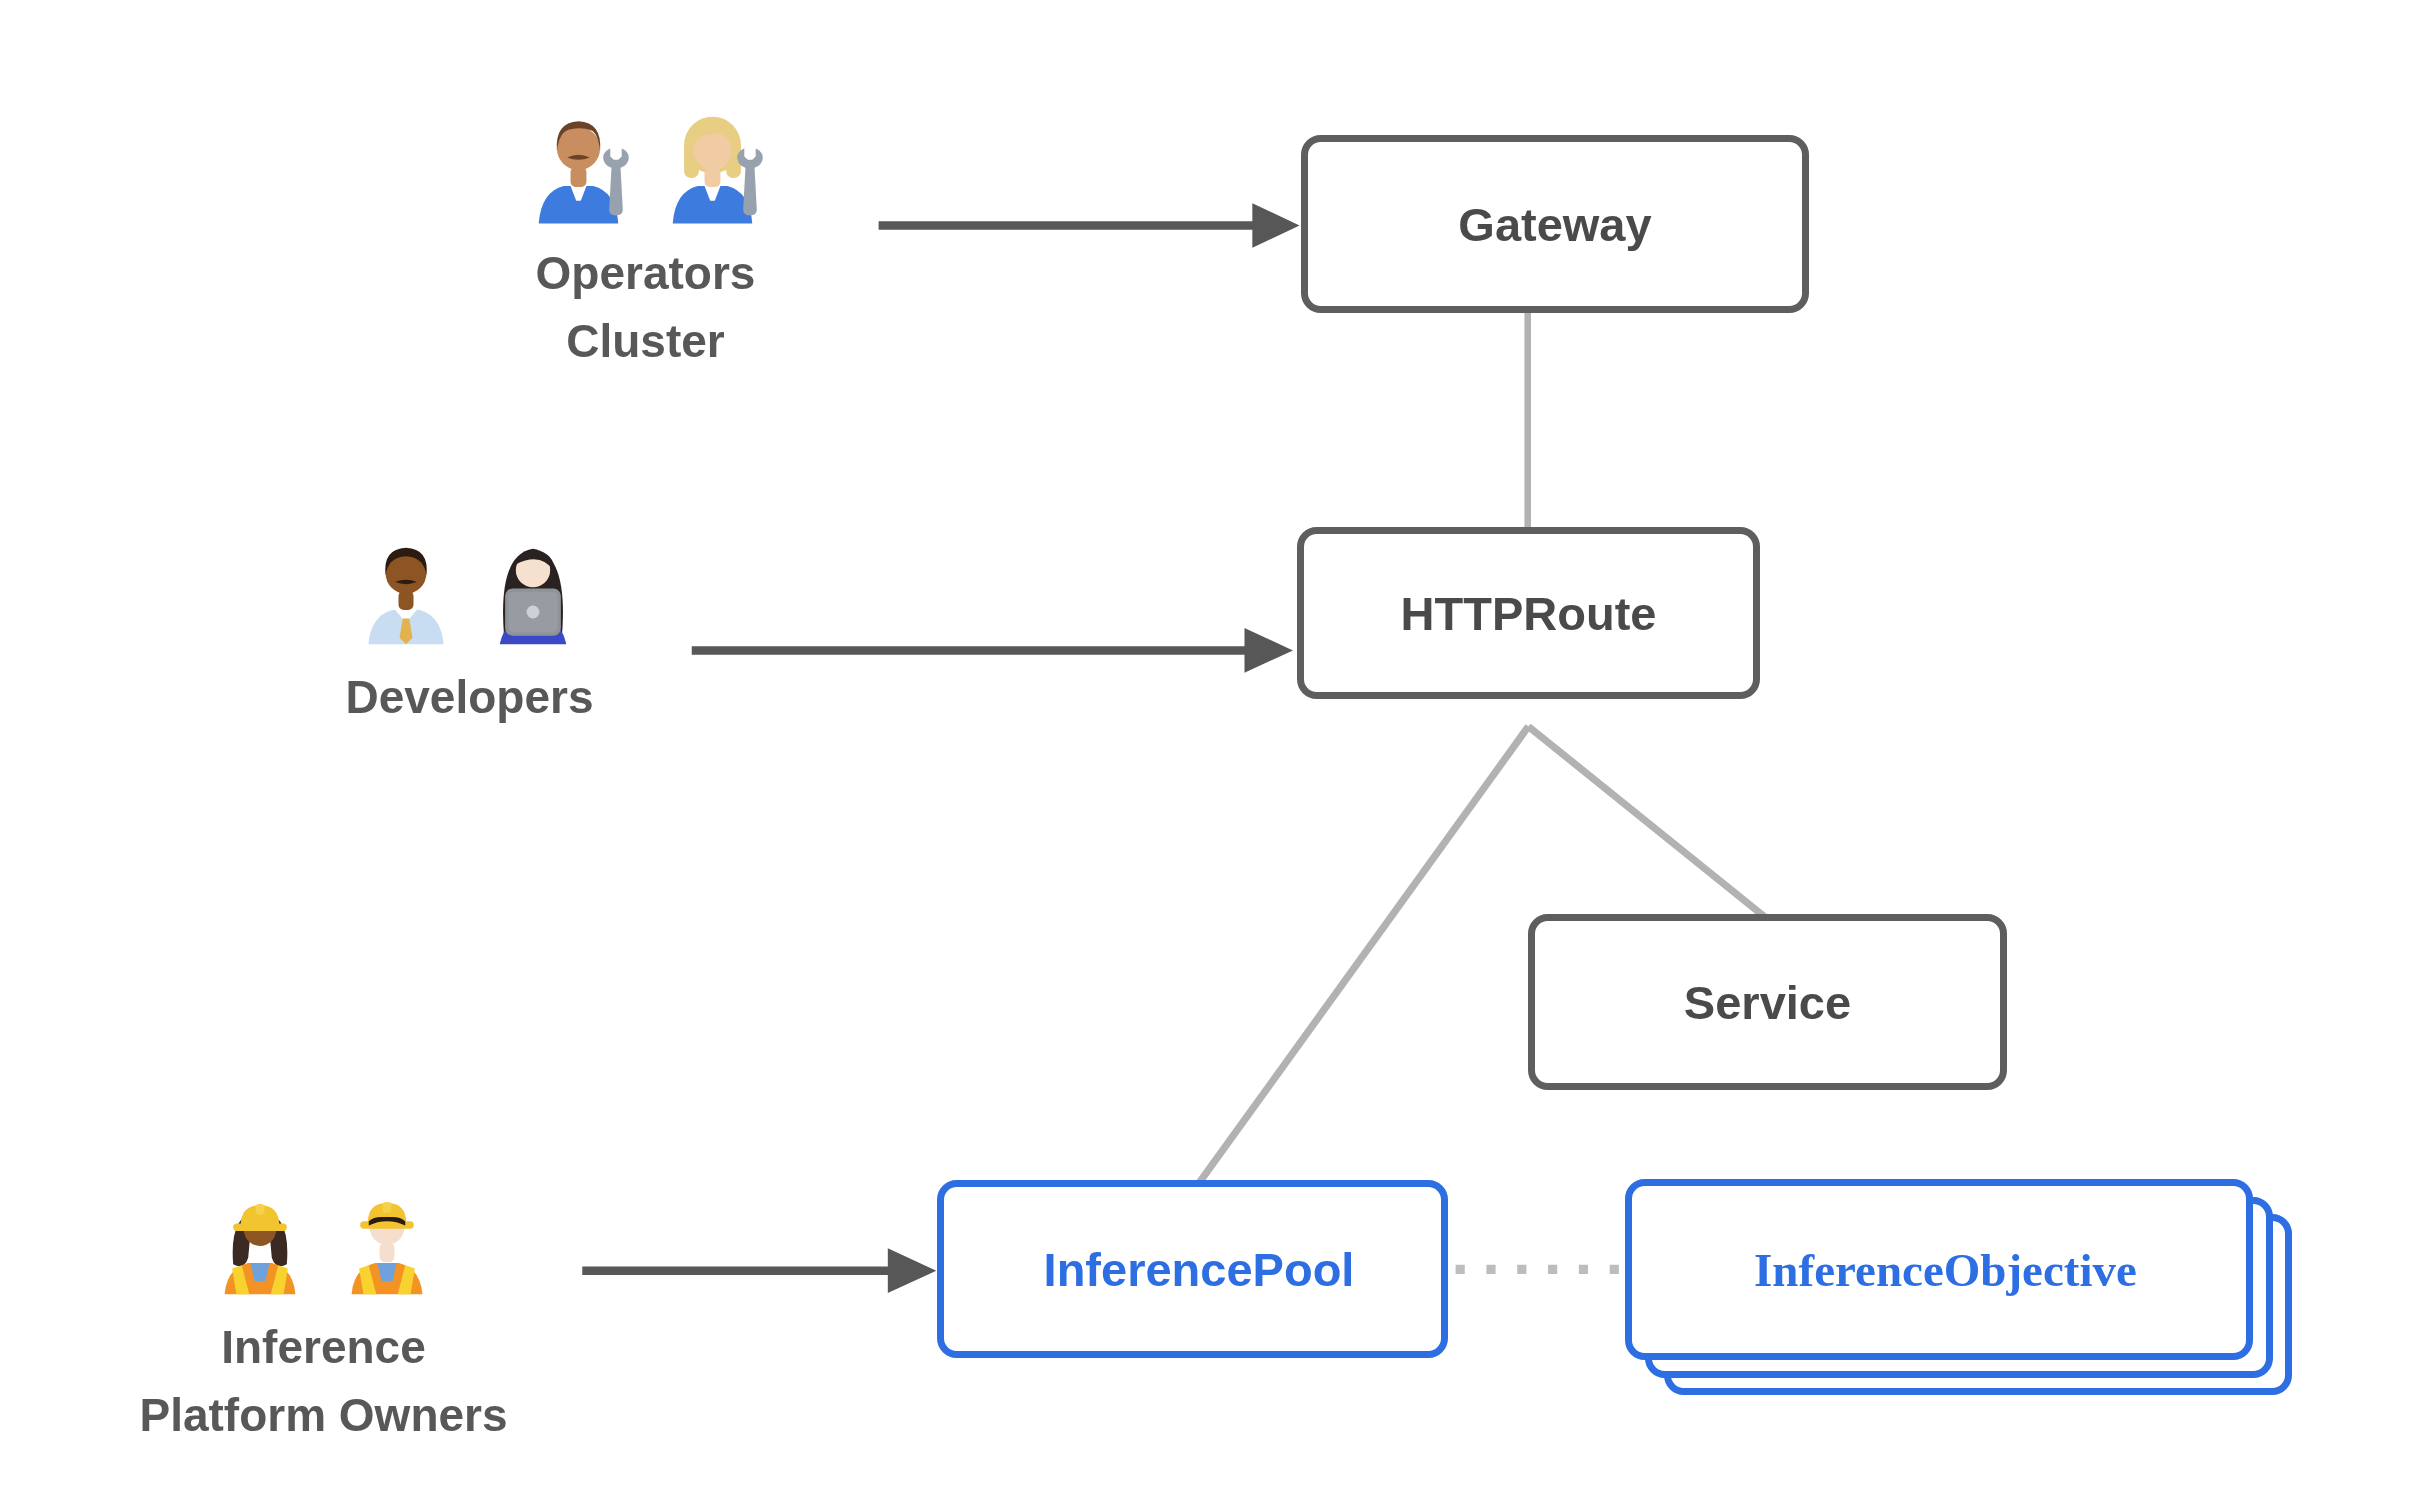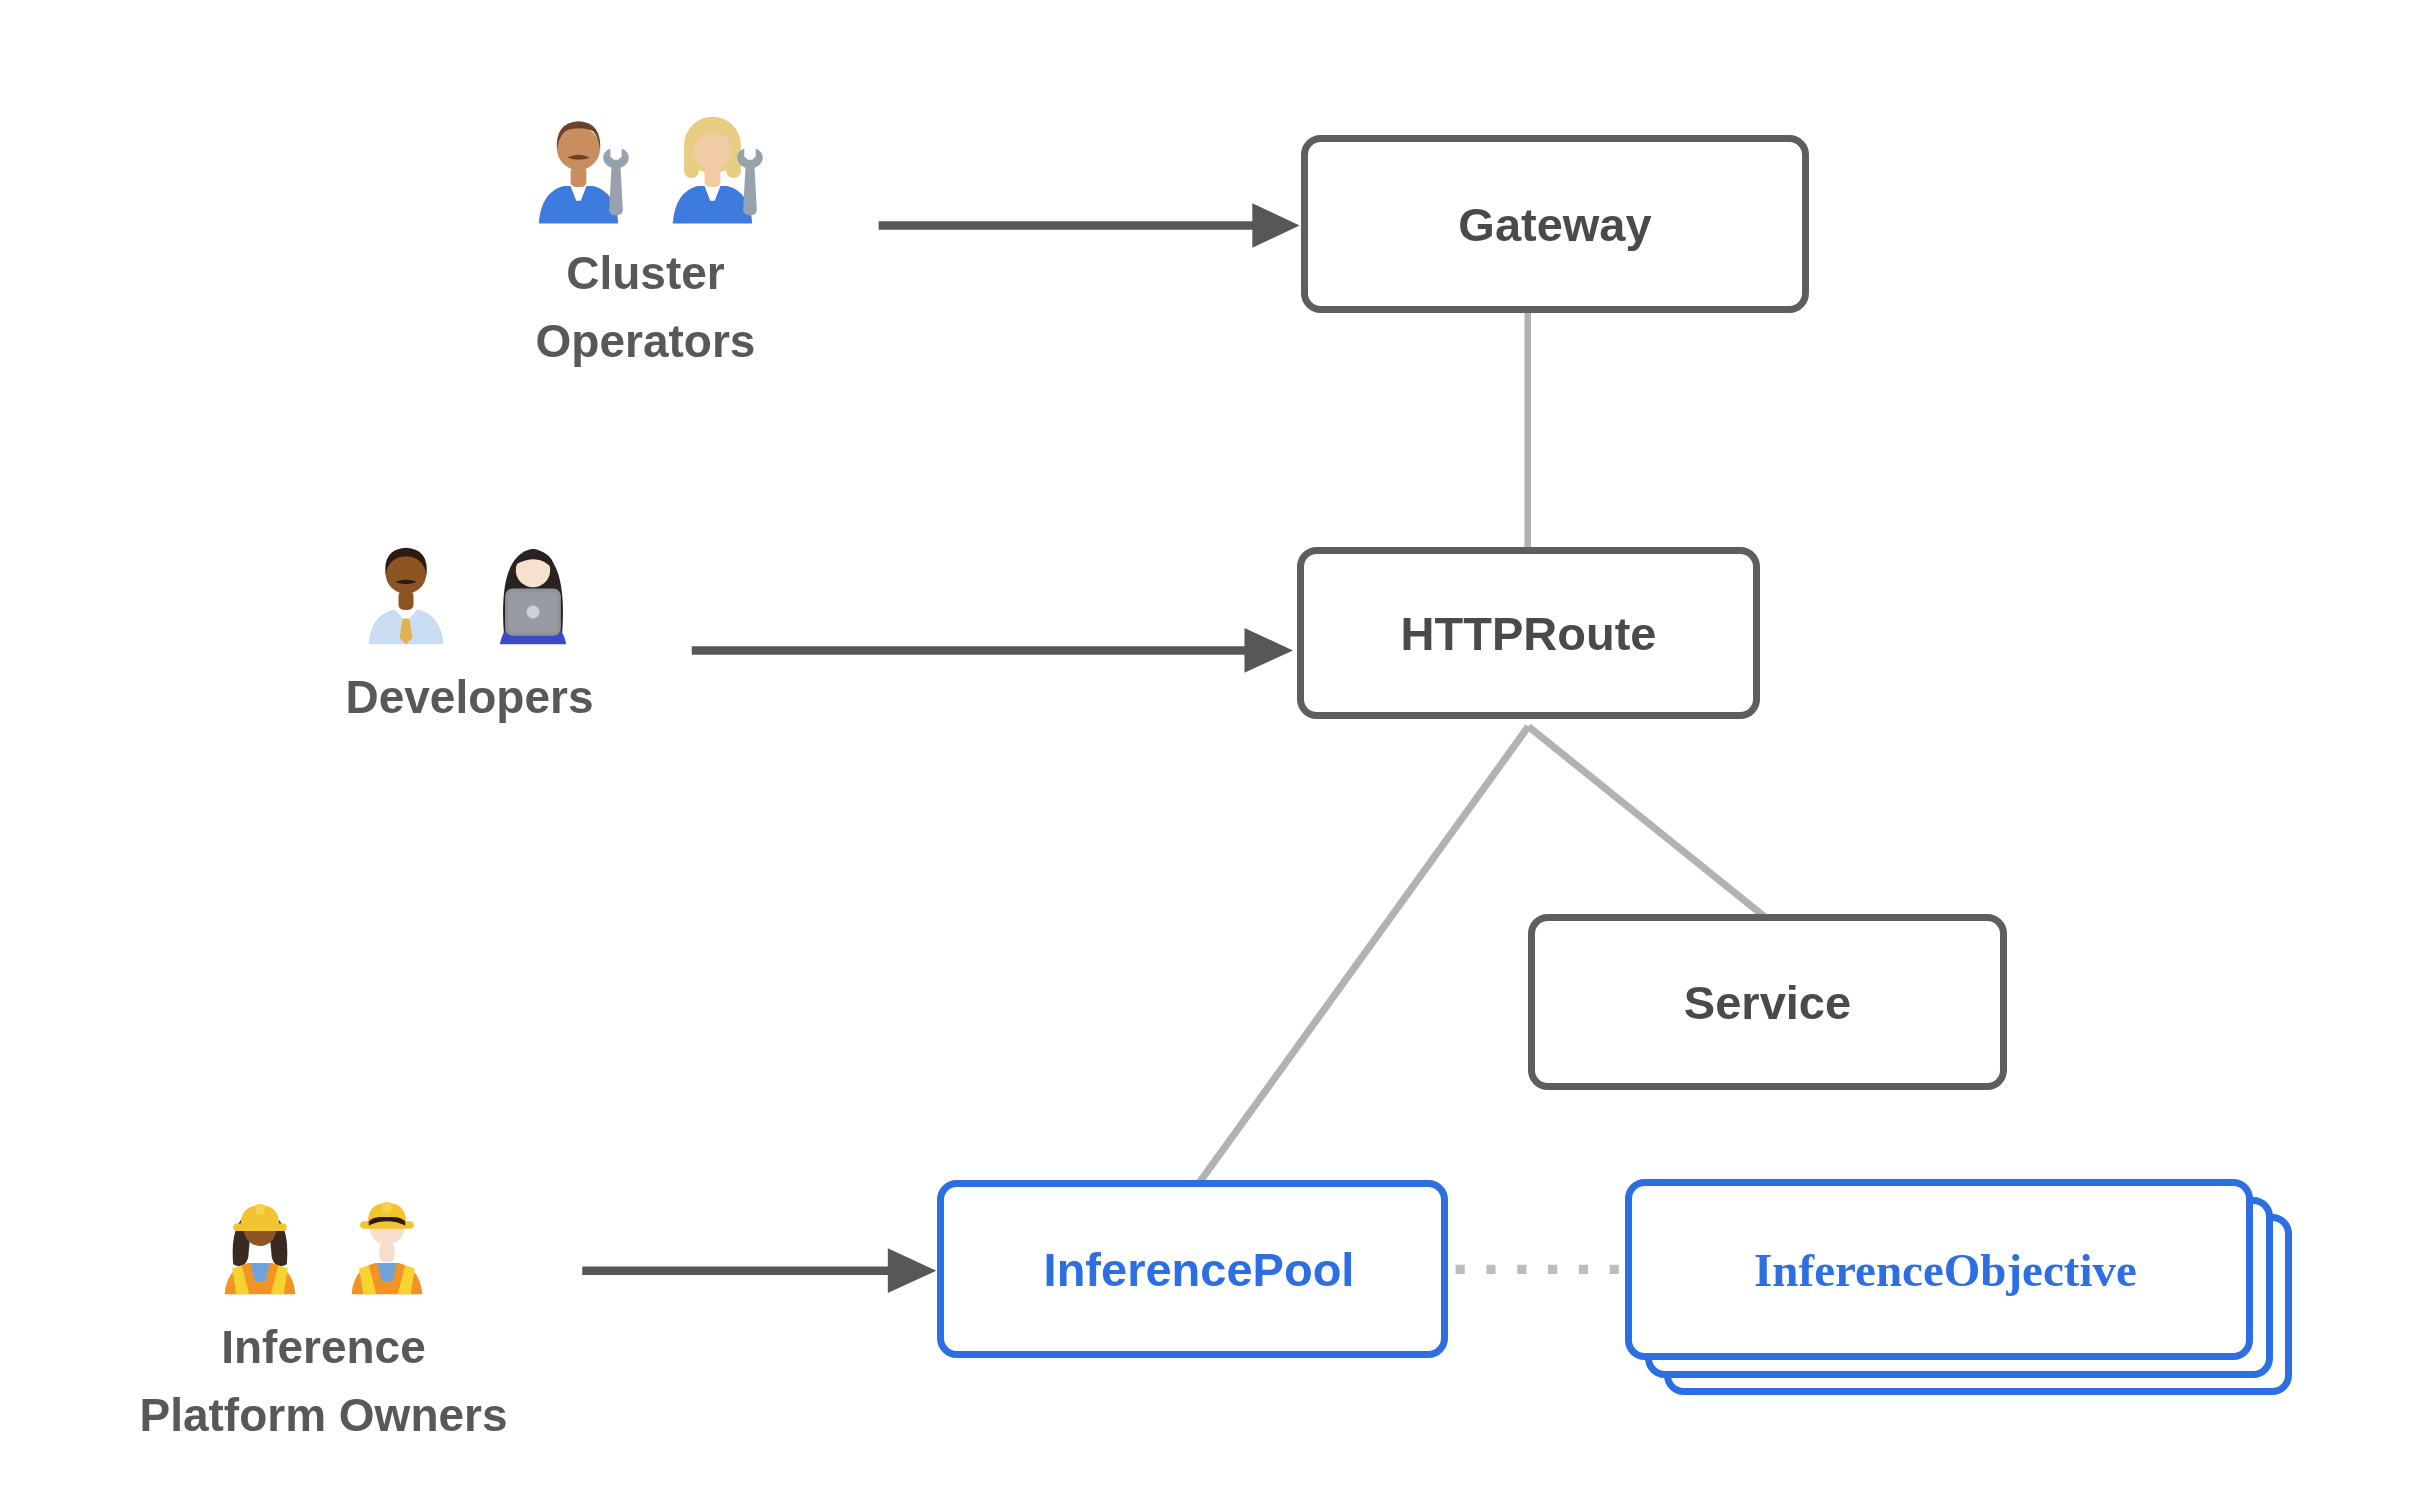--- a/index.html
+++ b/index.html
@@ -84,22 +84,22 @@
         <rect x="67" y="34" width="13" height="32" rx="6" fill="#E7CE82"></rect>
         <path d="M20,106 Q22,78 42,73 L68,73 Q88,78 90,106 Z" fill="#3E7BDE"></path>
         <path d="M48,73 L62,73 L57,86 L53,86 Z" fill="#ffffff"></path>
         <rect x="48" y="56" width="14" height="18" rx="5" fill="#F0CBA4"></rect>
         <circle cx="55" cy="42" r="17" fill="#F0CBA4"></circle>
         <path d="M33,40 Q35,17 58,18 Q79,20 77,40 Q70,25 54,27 Q40,28 37,42 Z" fill="#E7CE82"></path>
         <path d="M83,40 C78,42 76,46 77,50 C78,54 81,56 84,57 L82,94 Q82,99 88,99 Q94,99 94,94 L92,57 C95,56 98,54 99,50 C100,46 98,42 93,40 L93,47 L90,50 L86,50 L83,47 Z" fill="#98A2AE"></path>
       </svg>
     </div>
     <div class="actor-label">
+      <div>Operators</div>
       <div>Cluster</div>
-      <div>Operators</div>
     </div>
   </div>
 
   <div class="actor" style="left:273px;top:524px;width:393px;">
     <div class="emoji-row">
       <svg viewBox="0 0 110 110" width="118" height="125">
         <path d="M20,106 Q22,80 42,74 L68,74 Q88,80 90,106 Z" fill="#C8DCF2"></path>
         <path d="M45,74 L55,86 L65,74 Z" fill="#ffffff"></path>
         <path d="M52,82 L58,82 L61,100 L55,106 L49,100 Z" fill="#E2B24C"></path>
         <rect x="48" y="56" width="14" height="18" rx="5" fill="#8D5524"></rect>
@@ -151,21 +151,21 @@
     <div class="actor-label">
       <div>Inference</div>
       <div>Platform Owners</div>
     </div>
   </div>
 
   <div class="node" style="left:1301px;top:135px;width:508px;height:178px;">
     <span class="node-label">Gateway</span>
   </div>
 
-  <div class="node" style="left:1297px;top:547px;width:463px;height:172px;">
+  <div class="node" style="left:1297px;top:527px;width:463px;height:172px;">
     <span class="node-label">HTTPRoute</span>
   </div>
 
   <div class="node" style="left:1528px;top:914px;width:479px;height:176px;">
     <span class="node-label">Service</span>
   </div>
 
   <div class="node blue" style="left:937px;top:1180px;width:511px;height:178px;">
     <span class="node-label">InferencePool</span>
   </div>

